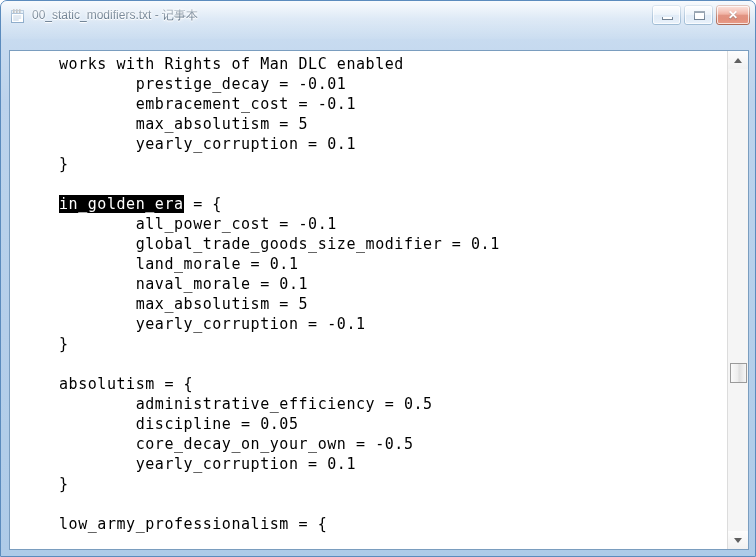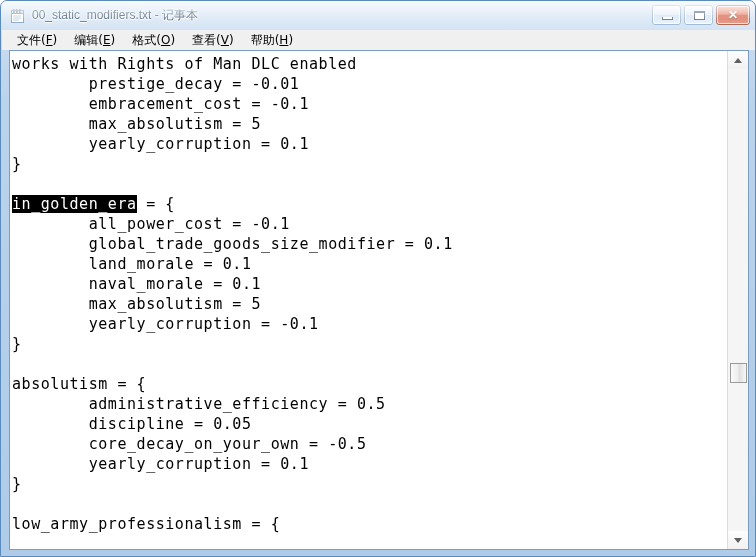--- a/index.html
+++ b/index.html
@@ -167,21 +167,21 @@
   #text-content {
     position: absolute;
     left: 2px; top: 3px;
     font-family: "DejaVu Sans Mono", "Liberation Mono", monospace;
     font-size: 15px;
     line-height: 20px;
     color: #000000;
     white-space: pre;
     letter-spacing: 0.55px;
   }
-  .line { height: 20px; white-space: pre; }
+  .line { height: 20px; white-space: pre; margin-left: 47px; }
   .sel {
     background: #000000;
     color: #ffffff;
   }
 
   
   #vscroll {
     position: absolute;
     right: 0; top: 0;
     width: 21px;
@@ -267,29 +267,20 @@
     </div>
 
     <div class="ctl" id="btn-close">
       <div class="ctl-inner"></div>
       <div class="glyph-close">✕</div>
     </div>
   </div>
 
   <div id="frame-gloss"></div>
 
-  <div id="menubar">
-    <div id="menu-items">
-      <div class="menu-item"><span>文件</span>(<span class="accel">F</span>)</div>
-      <div class="menu-item"><span>编辑</span>(<span class="accel">E</span>)</div>
-      <div class="menu-item"><span>格式</span>(<span class="accel">O</span>)</div>
-      <div class="menu-item"><span>查看</span>(<span class="accel">V</span>)</div>
-      <div class="menu-item"><span>帮助</span>(<span class="accel">H</span>)</div>
-    </div>
-  </div>
 
   <div id="client">
 
     <div id="textarea">
       <div id="text-content"><div class="line">works with Rights of Man DLC enabled</div><div class="line">        prestige_decay = -0.01</div><div class="line">        embracement_cost = -0.1</div><div class="line">        max_absolutism = 5</div><div class="line">        yearly_corruption = 0.1</div><div class="line">}</div><div class="line">&nbsp;</div><div class="line"><span class="sel">in_golden_era</span> = {</div><div class="line">        all_power_cost = -0.1</div><div class="line">        global_trade_goods_size_modifier = 0.1</div><div class="line">        land_morale = 0.1</div><div class="line">        naval_morale = 0.1</div><div class="line">        max_absolutism = 5</div><div class="line">        yearly_corruption = -0.1</div><div class="line">}</div><div class="line">&nbsp;</div><div class="line">absolutism = {</div><div class="line">        administrative_efficiency = 0.5</div><div class="line">        discipline = 0.05</div><div class="line">        core_decay_on_your_own = -0.5</div><div class="line">        yearly_corruption = 0.1</div><div class="line">}</div><div class="line">&nbsp;</div><div class="line">low_army_professionalism = {</div></div>
     </div>
 
     <div id="vscroll">
       <div class="sb-btn" id="sb-up">
         <div class="arrow arrow-up"></div>

